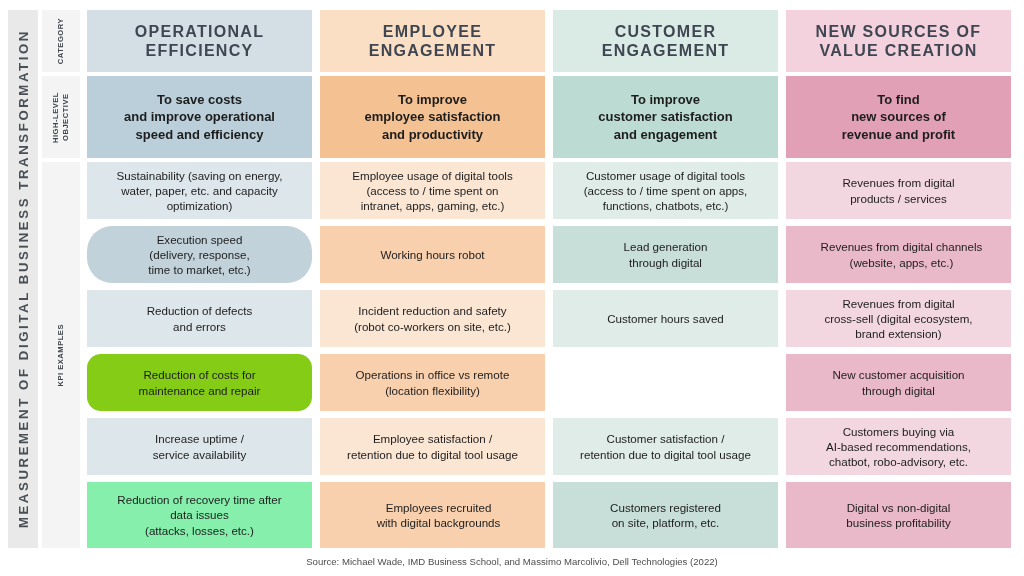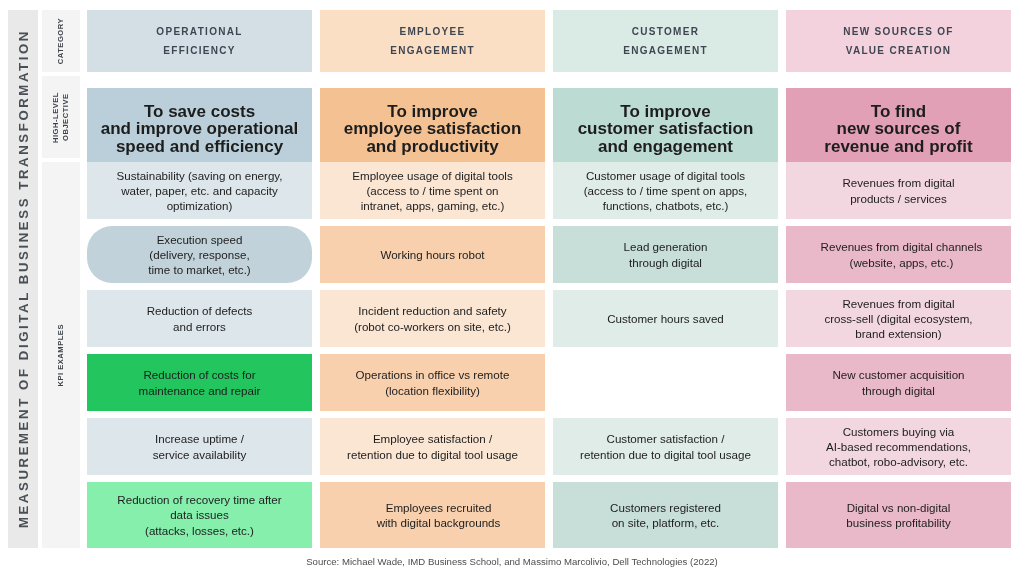--- a/index.html
+++ b/index.html
@@ -99,34 +99,33 @@
     display: flex;
     align-items: center;
     justify-content: center;
     text-align: center;
     padding: 2px 10px;
   }
 
   .cell.header {
     top: 0px;
     height: 62px;
-    font-size: 10px;
+    font-size: 16px;
     font-weight: bold;
     letter-spacing: 1.3px;
     line-height: 19px;
     color: #3f4652;
   }
   .cell.objective {
     top: 66px;
     height: 82px;
-    font-size: 17px;
+    font-size: 13px;
     font-weight: bold;
     line-height: 17.5px;
     color: #1d1d1d;
-    margin-top: 12px;
   }
 
   .cell.kpi {
     height: 57px;
     font-size: 11.6px;
     line-height: 15.2px;
     color: #1d1d1d;
   }
   .cell.kpi.k0 { top: 152px; }
   .cell.kpi.k1 { top: 216px; }
@@ -168,21 +167,21 @@
   </div>
 
   <div class="grid">
 
     <div class="col c0">
       <div class="cell header" style="background: rgb(211, 223, 229); color: rgb(63, 70, 82);">OPERATIONAL<br>EFFICIENCY</div>
       <div class="cell objective" style="background: rgb(186, 207, 217); color: rgb(29, 29, 29);">To save costs<br>and improve operational<br>speed and efficiency</div>
       <div class="cell kpi k0" style="background: rgb(221, 230, 234); color: rgb(29, 29, 29);">Sustainability (saving on energy,<br>water, paper, etc. and capacity<br>optimization)</div>
       <div class="cell kpi k1" style="background: rgb(194, 210, 218); color: rgb(29, 29, 29); border-radius: 25px;">Execution speed<br>(delivery, response,<br>time to market, etc.)</div>
       <div class="cell kpi k2" style="background: rgb(221, 230, 234); color: rgb(29, 29, 29);">Reduction of defects<br>and errors</div>
-      <div class="cell kpi k3" style="background: #22c55e; color: rgb(29, 29, 29);">Reduction of costs for<br>maintenance and repair</div>
+      <div class="cell kpi k3" style="background: #84cc16; color: rgb(29, 29, 29); border-radius: 14px;">Reduction of costs for<br>maintenance and repair</div>
       <div class="cell kpi k4" style="background: rgb(221, 230, 234); color: rgb(29, 29, 29);">Increase uptime /<br>service availability</div>
       <div class="cell kpi k5" style="background: #86efac; color: rgb(29, 29, 29);">Reduction of recovery time after<br>data issues<br>(attacks, losses, etc.)</div>
     </div>
 
     <div class="col c1">
       <div class="cell header" style="background: rgb(251, 223, 196); color: rgb(63, 70, 82);">EMPLOYEE<br>ENGAGEMENT</div>
       <div class="cell objective" style="background: rgb(244, 193, 147); color: rgb(29, 29, 29);">To improve<br>employee satisfaction<br>and productivity</div>
       <div class="cell kpi k0" style="background: rgb(251, 230, 212); color: rgb(29, 29, 29);">Employee usage of digital tools<br>(access to / time spent on<br>intranet, apps, gaming, etc.)</div>
       <div class="cell kpi k1" style="background: rgb(248, 208, 174); color: rgb(29, 29, 29);">Working hours robot</div>
       <div class="cell kpi k2" style="background: rgb(251, 230, 212); color: rgb(29, 29, 29);">Incident reduction and safety<br>(robot co-workers on site, etc.)</div>

